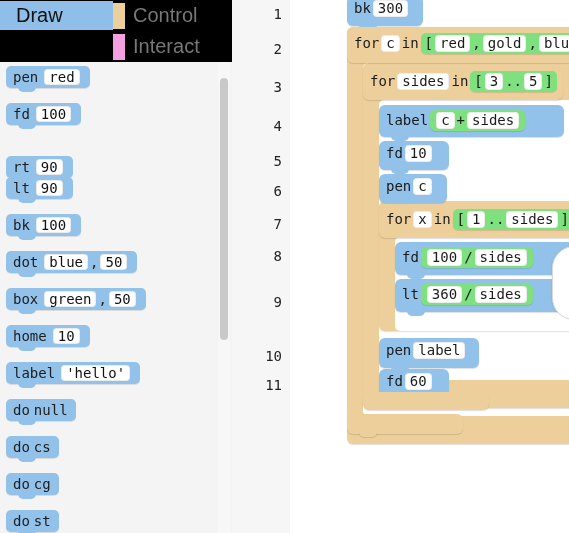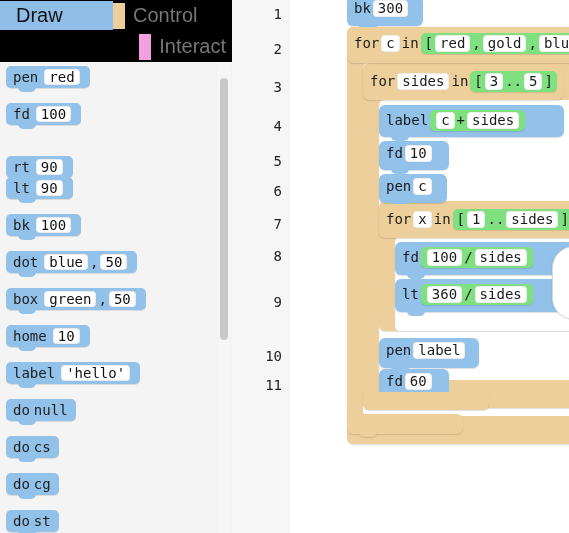--- a/index.html
+++ b/index.html
@@ -27,21 +27,21 @@
   .pal-tab .swatch{
     width:12px;height:26px;display:inline-block;margin-right:8px;flex:0 0 auto;
   }
   .pal-tab .tablabel{padding-right:6px;}
   .pal-tab.selected{background:#8fbfe8;color:#1a1a1a;}
   .pal-tab.selected .tablabel{color:#111;}
   #tab-draw{left:0;top:1px;width:113px;}
   #tab-draw .swatch{visibility:hidden;width:8px;}
   #tab-control{left:113px;top:1px;width:119px;}
   #tab-math{left:0;top:32px;width:113px;}
-  #tab-interact{left:113px;top:32px;width:119px;justify-content:flex-end;}
+  #tab-interact{left:113px;top:32px;width:119px;}
 
   #palette-body{
     position:absolute;left:0;top:62px;width:232px;height:471px;
     overflow:hidden;background:#f4f4f4;
   }
   .pblock{
     position:relative;margin:0 0 0 6px;
     display:inline-flex;align-items:center;
     background:#92c2ea;
     border-radius:5px;

